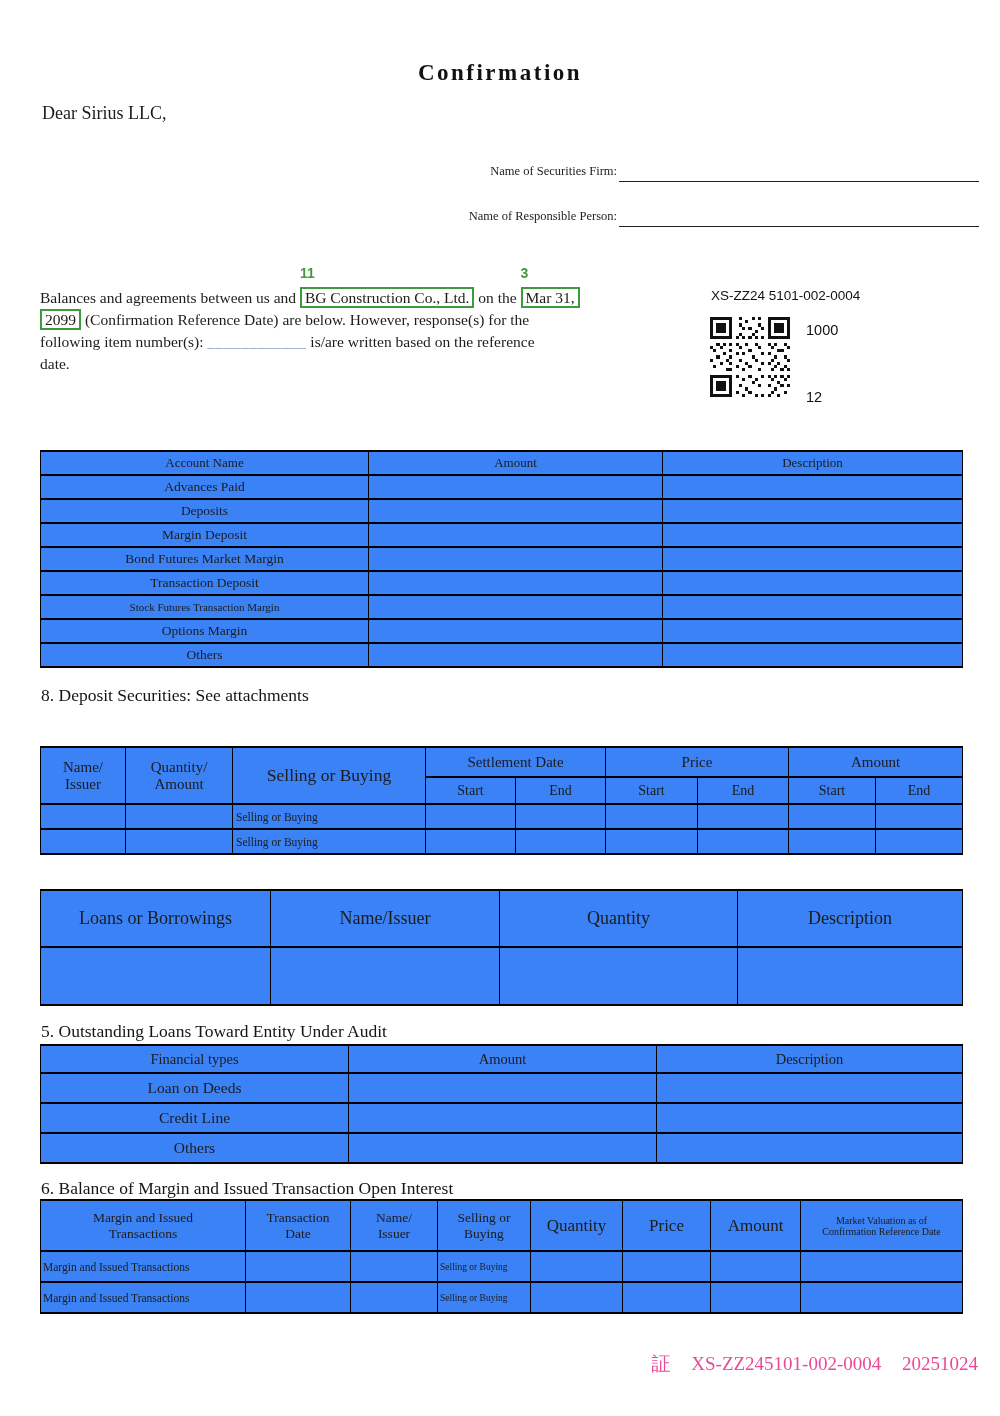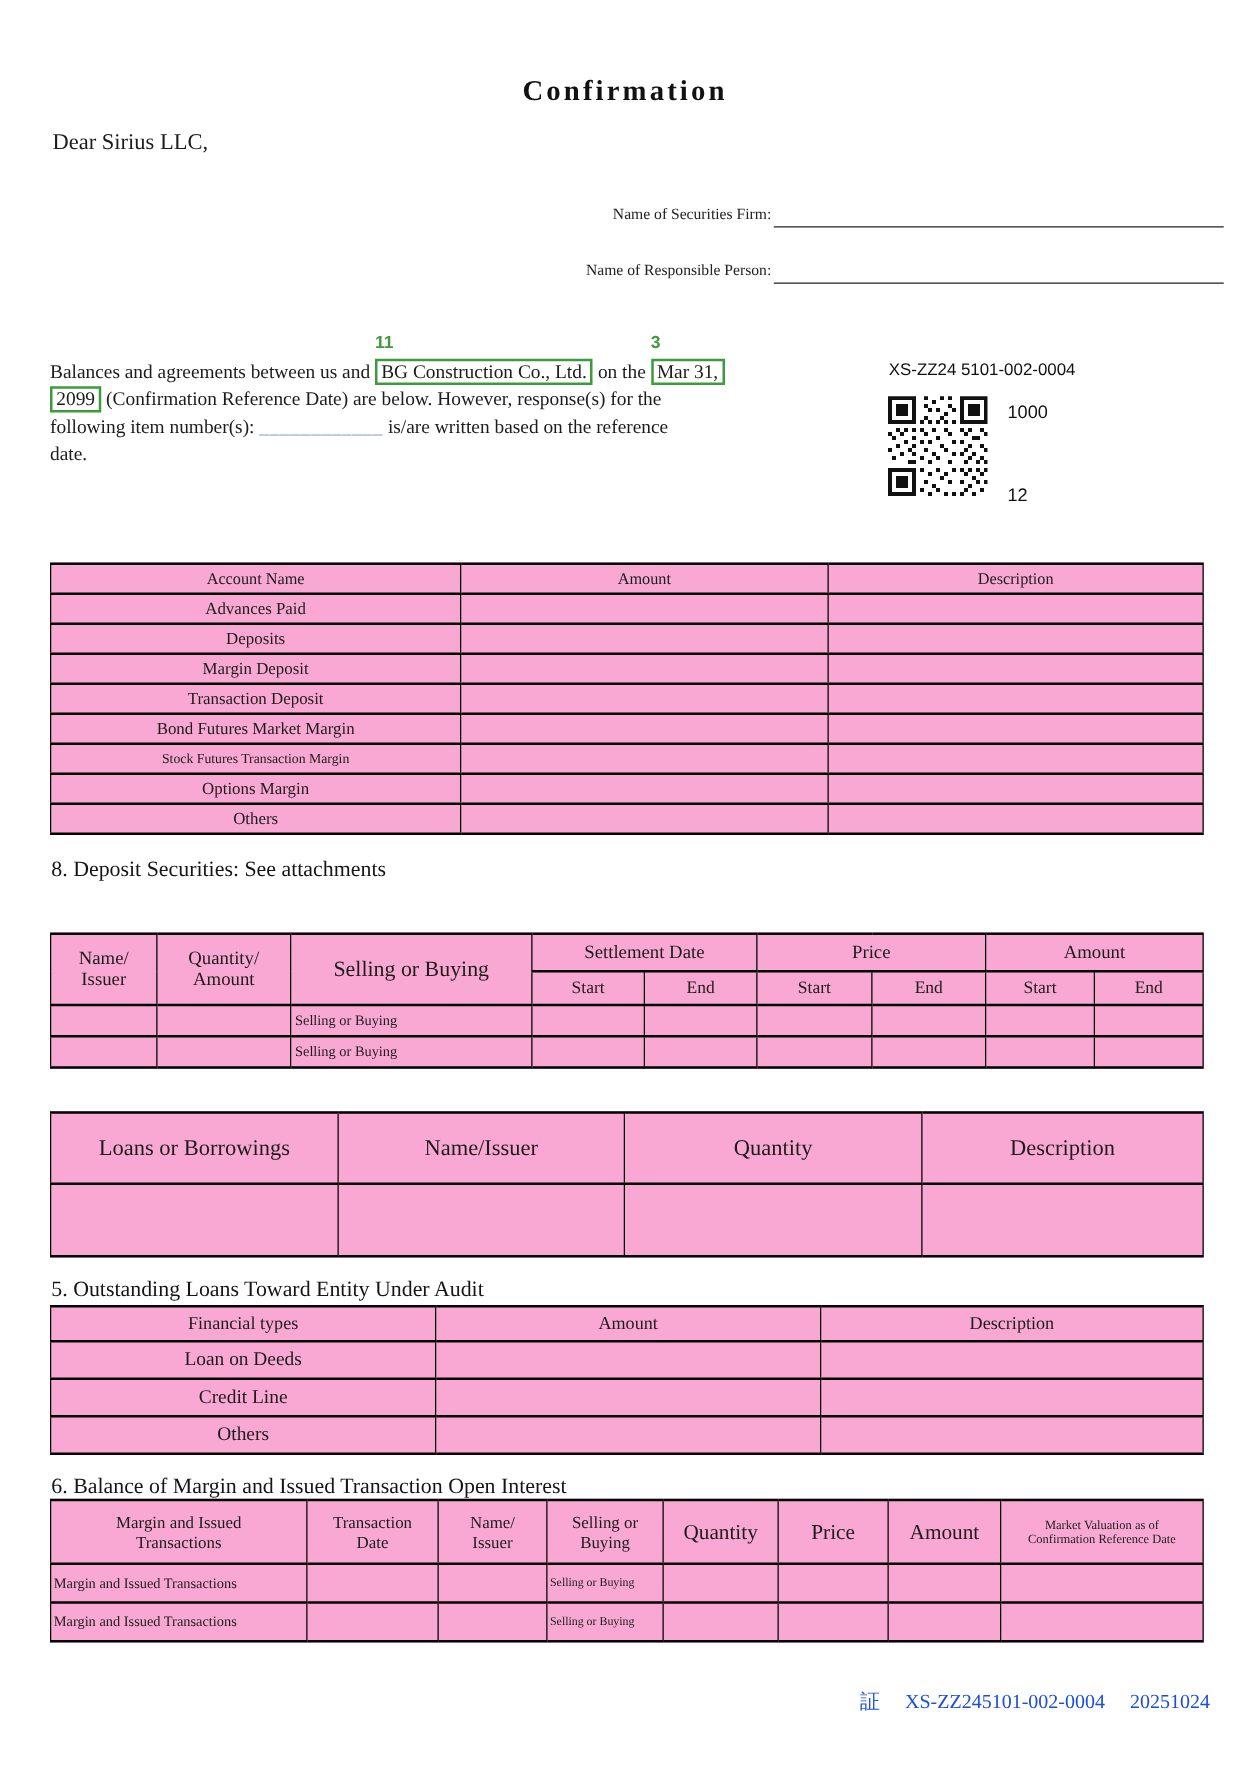--- a/index.html
+++ b/index.html
@@ -27,21 +27,21 @@
             font-size:13.5px;color:#111;}
   .qr{position:absolute;left:710px;top:317px;width:80px;height:80px;}
   .ref-val{position:absolute;left:806px;font-family:"Liberation Sans","DejaVu Sans",sans-serif;
            font-size:14.5px;color:#111;}
   .ref-v1{top:322px;} .ref-v2{top:355px;margin-top:34px;}
 
   .sec-head{position:absolute;left:41px;font-size:17.5px;color:#151515;}
   .sh1{top:428px;} .sh2{top:685px;} .sh3{top:722px;} .sh4{top:868px;} .sh5{top:1021px;} .sh6{top:1178px;}
 
   table.dtable{position:absolute;left:40px;border-collapse:collapse;table-layout:fixed;
-               width:922px;background:#f9a8d4;}
+               width:922px;background:#3b82f6;}
   .dtable th,.dtable td{border-left:1px solid #000;border-right:1px solid #000;
       border-top:2px solid #000;border-bottom:2px solid #000;
       text-align:center;vertical-align:middle;font-weight:normal;padding:0;overflow:hidden;
       font-family:"Liberation Serif","DejaVu Serif",serif;color:#1c1c1c;white-space:pre-line;}
 
   .t1{top:450px;} .t1 tr{height:24px;} .t1 th{font-size:13px;} .t1 td.lbl{font-size:13.5px;}
   .t1 td.lbl-small{font-size:11px;}
 
   .t3{top:746px;} .t3 tr.h1{height:30px;} .t3 tr.h2{height:27px;} .t3 tr.dr{height:25px;}
   .t3 th{font-size:15px;} .t3 th.big{font-size:17.5px;} .t3 tr.h2 th{font-size:14px;}
@@ -50,21 +50,21 @@
   .t4{top:889px;} .t4 tr.hh{height:57px;} .t4 tr.dr{height:58px;} .t4 th{font-size:18px;}
 
   .t5{top:1044px;} .t5 tr.hh{height:28px;} .t5 tr.dr{height:30px;}
   .t5 th{font-size:14.5px;} .t5 td.lbl{font-size:15.5px;}
 
   .t6{top:1199px;} .t6 tr.hh{height:51px;padding-left:48px;} .t6 tr.dr{height:31px;}
   .t6 th{font-size:13.5px;} .t6 th.big{font-size:17px;} .t6 th.tiny{font-size:10px;}
   .t6 td.mlabel{font-size:11.5px;text-align:left;padding-left:2px;}
   .t6 td.slabel{font-size:9.5px;text-align:left;padding-left:2px;}
 
-  .footer{position:absolute;top:1351px;right:32px;font-size:16px;color:#1d4ed8;}
+  .footer{position:absolute;top:1351px;right:22px;font-size:19px;color:#ec4899;}
   .footer span{margin-left:16px;} .footer span:first-child{margin-left:0;}
 </style>
 </head>
 <body>
 
 <div class="page">
 
   <div class="title">Confirmation</div>
   <div class="salutation">Dear Sirius LLC,</div>
 
@@ -112,26 +112,26 @@
           <td class="lbl">Deposits</td>
           <td></td>
           <td></td>
         </tr>
     <tr>
           <td class="lbl">Margin Deposit</td>
           <td></td>
           <td></td>
         </tr>
     <tr>
+          <td class="lbl">Bond Futures Market Margin</td>
+          <td></td>
+          <td></td>
+        </tr>
+    <tr>
           <td class="lbl">Transaction Deposit</td>
-          <td></td>
-          <td></td>
-        </tr>
-    <tr>
-          <td class="lbl">Bond Futures Market Margin</td>
           <td></td>
           <td></td>
         </tr>
     <tr>
           <td class="lbl lbl-small">Stock Futures Transaction Margin</td>
           <td></td>
           <td></td>
         </tr>
     <tr>
           <td class="lbl">Options Margin</td>

